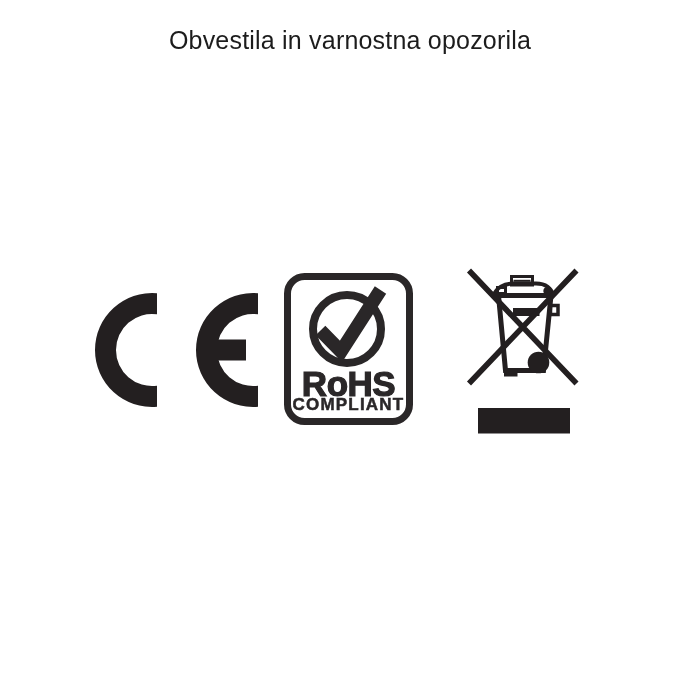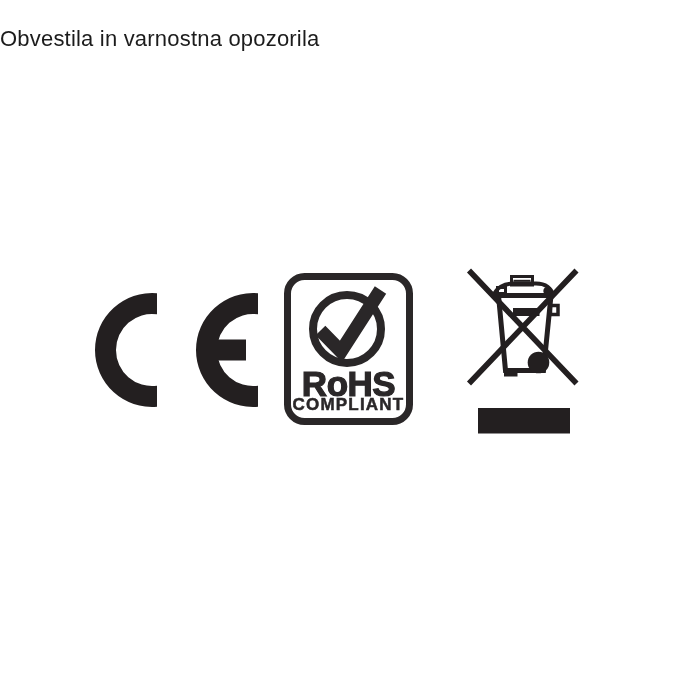--- a/index.html
+++ b/index.html
@@ -13,21 +13,22 @@
   .page{
     position:relative;
     width:700px;height:700px;
     background:var(--bg);
     overflow:hidden;
     font-family:"Liberation Sans", sans-serif;
   }
   .page-title{
     position:absolute;
     top:26px;left:0;width:700px;
-    font-size:22px;
+    text-align:center;
+    font-size:25px;
     font-weight:400;
     letter-spacing:0.2px;
     color:var(--title-ink);
   }
   .mark{position:absolute;display:block;}
   .mark-ce{left:88px;top:286px;}
   .mark-rohs{left:282px;top:271px;}
   .mark-weee{left:455px;top:255px;}
 
   .rohs-main-text{

